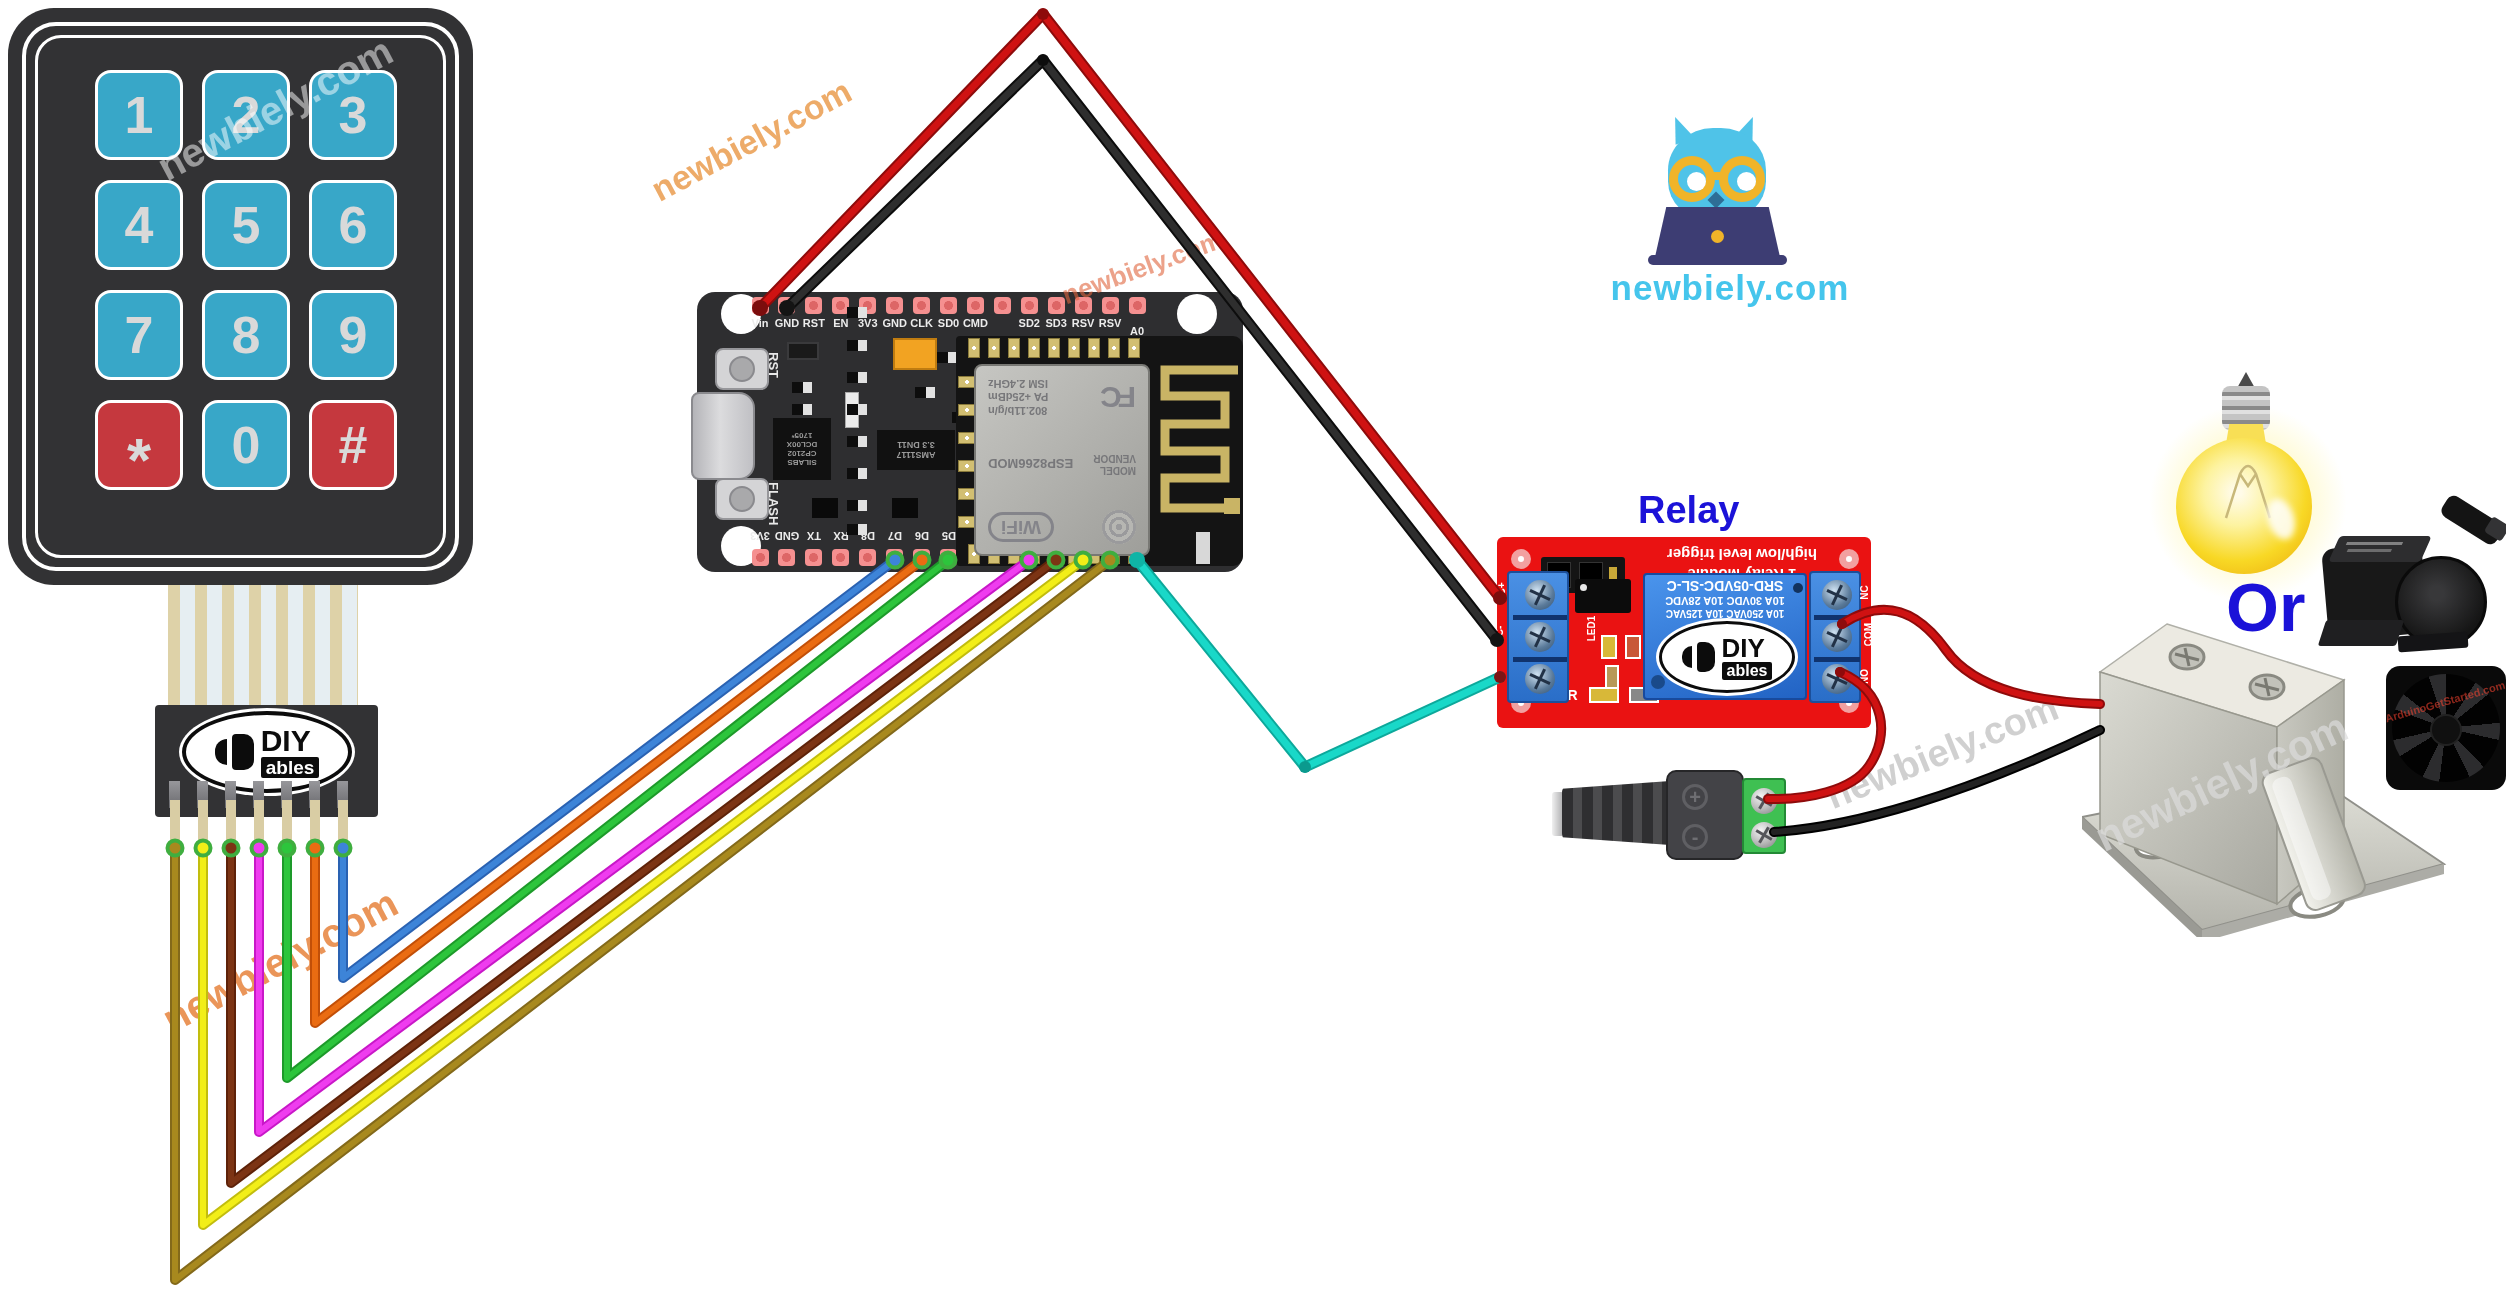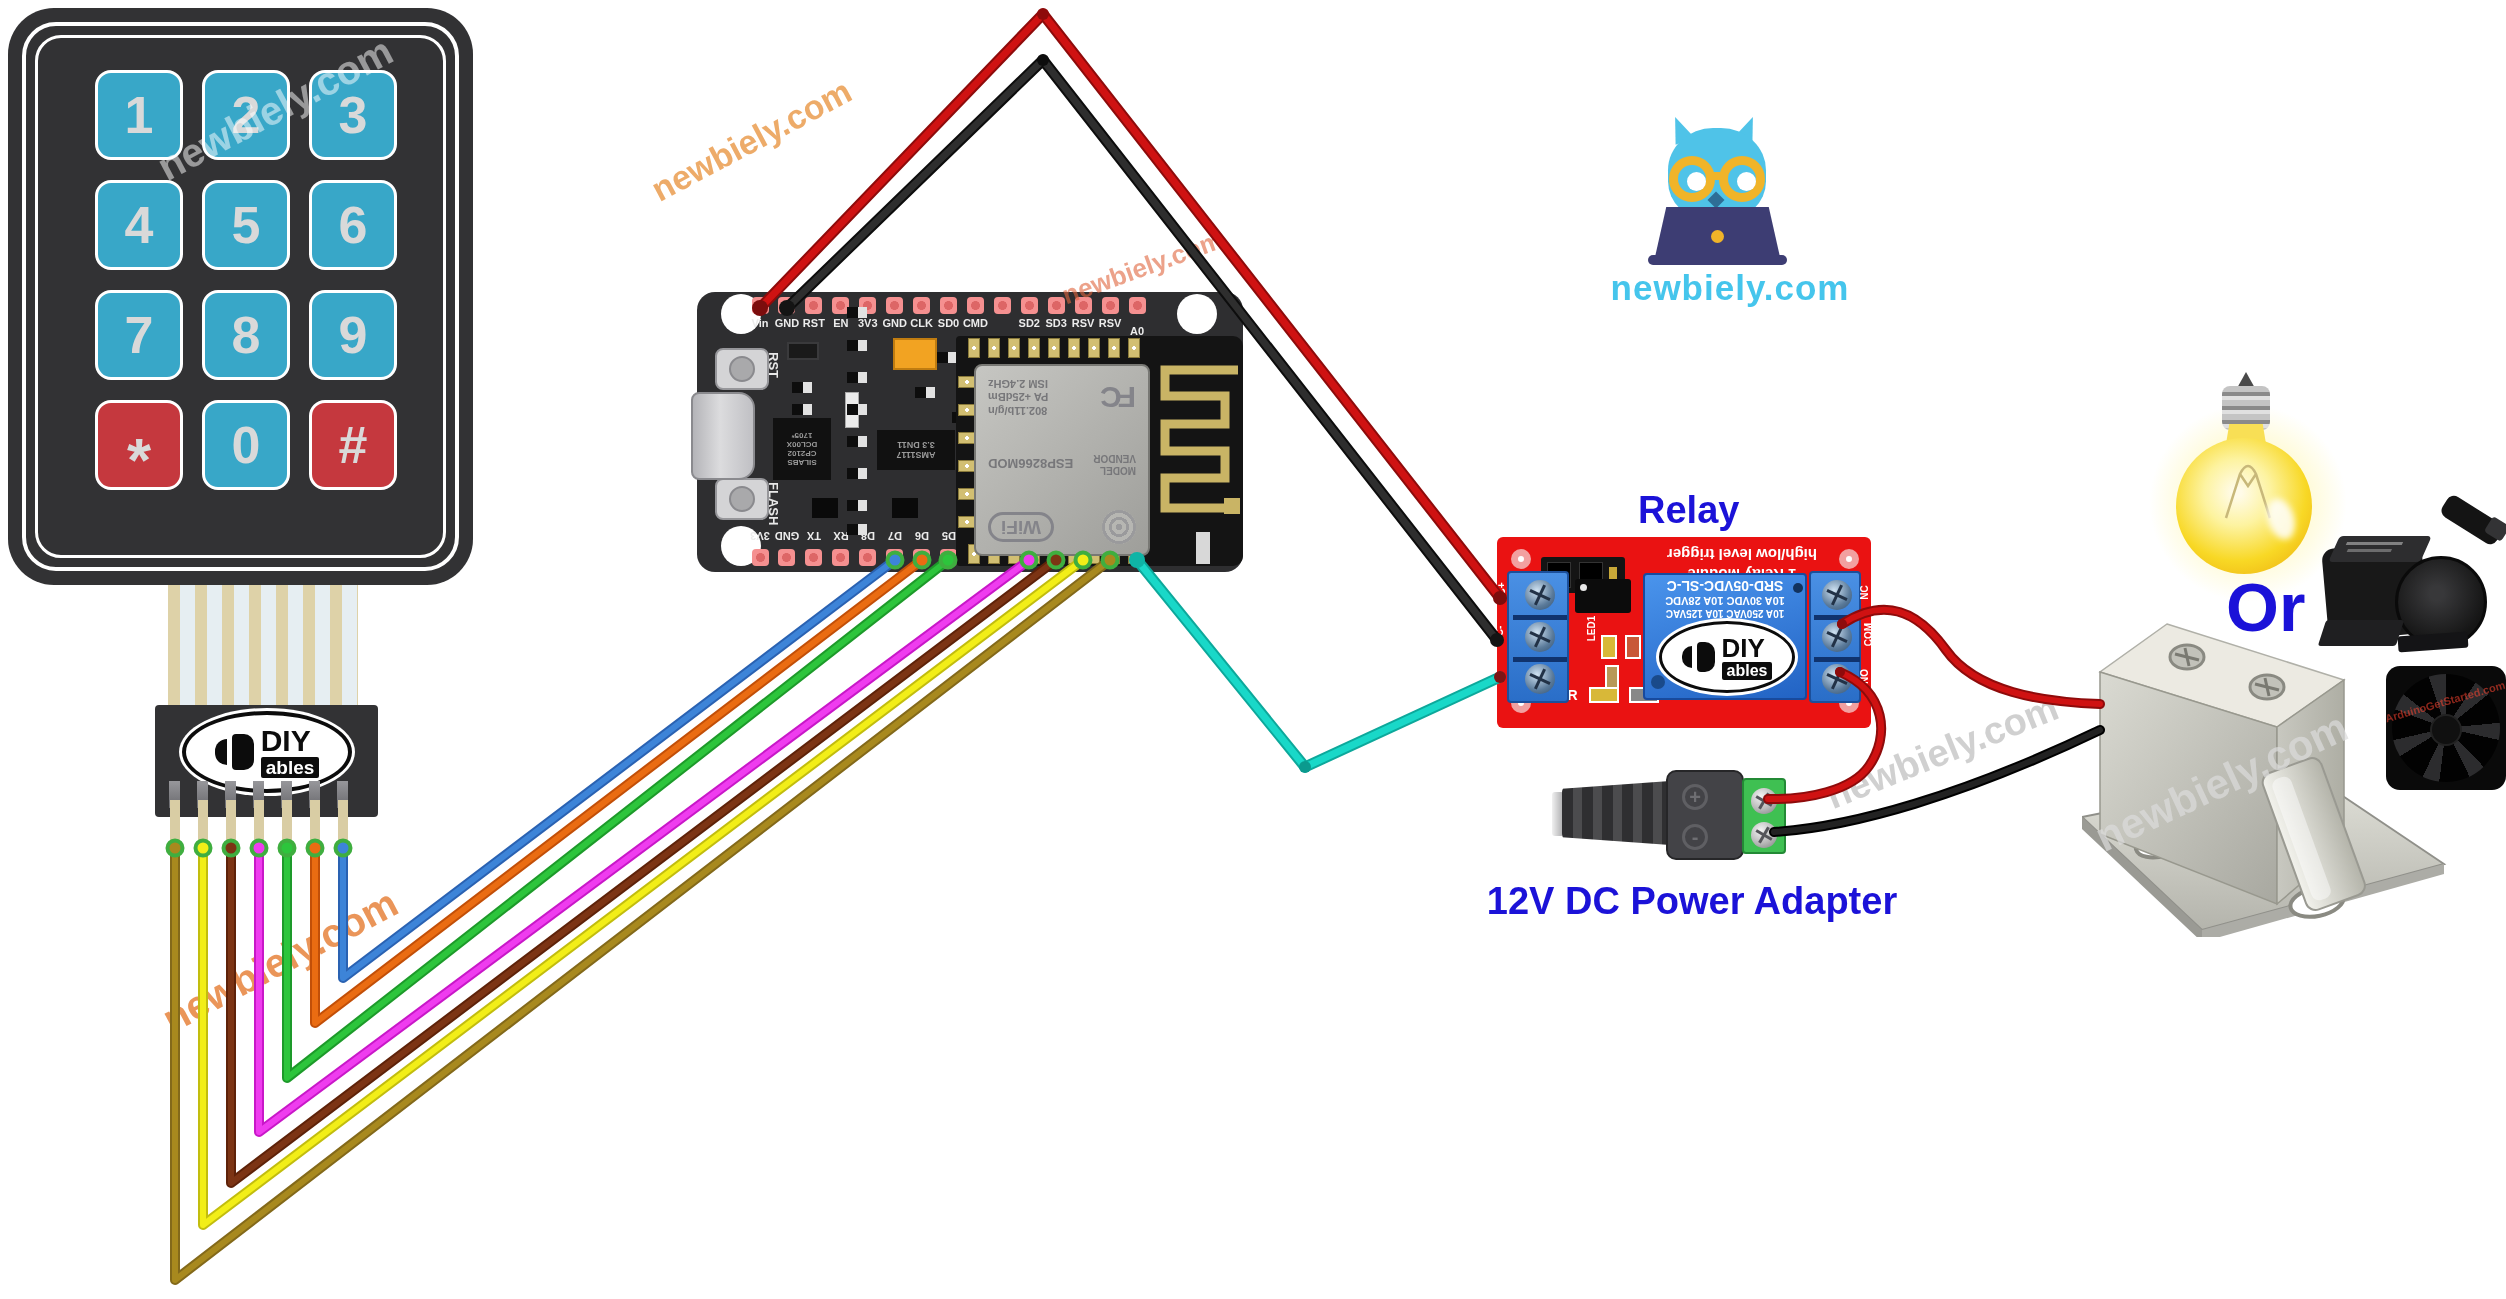--- a/index.html
+++ b/index.html
@@ -615,15 +615,14 @@
       <circle cx="1500" cy="598" r="7" fill="#7c0d0d"></circle>
       <circle cx="1497" cy="640" r="7" fill="#141414"></circle>
       <circle cx="1137" cy="560" r="8" fill="#0fb4a6"></circle>
       <circle cx="1305" cy="767" r="6" fill="#0b9a8e"></circle>
       <circle cx="1500" cy="677" r="6" fill="#7c1515"></circle>
       <circle cx="1842" cy="624" r="5" fill="#8e0b0b"></circle>
       <circle cx="1840" cy="672" r="5" fill="#8e0b0b"></circle>
     </svg>
 
   <div class="lab-blue" style="left:1638px;top:489px;font-size:38px;">Relay</div>
-  <div class="lab-blue" style="left:1482px;top:880px;width:420px;text-align:center;font-size:38px;">12V DC Power Adapter</div>
   <div class="lab-blue" style="left:2226px;top:568px;font-size:68px;">Or</div>
 </div>
 
 </body></html>

